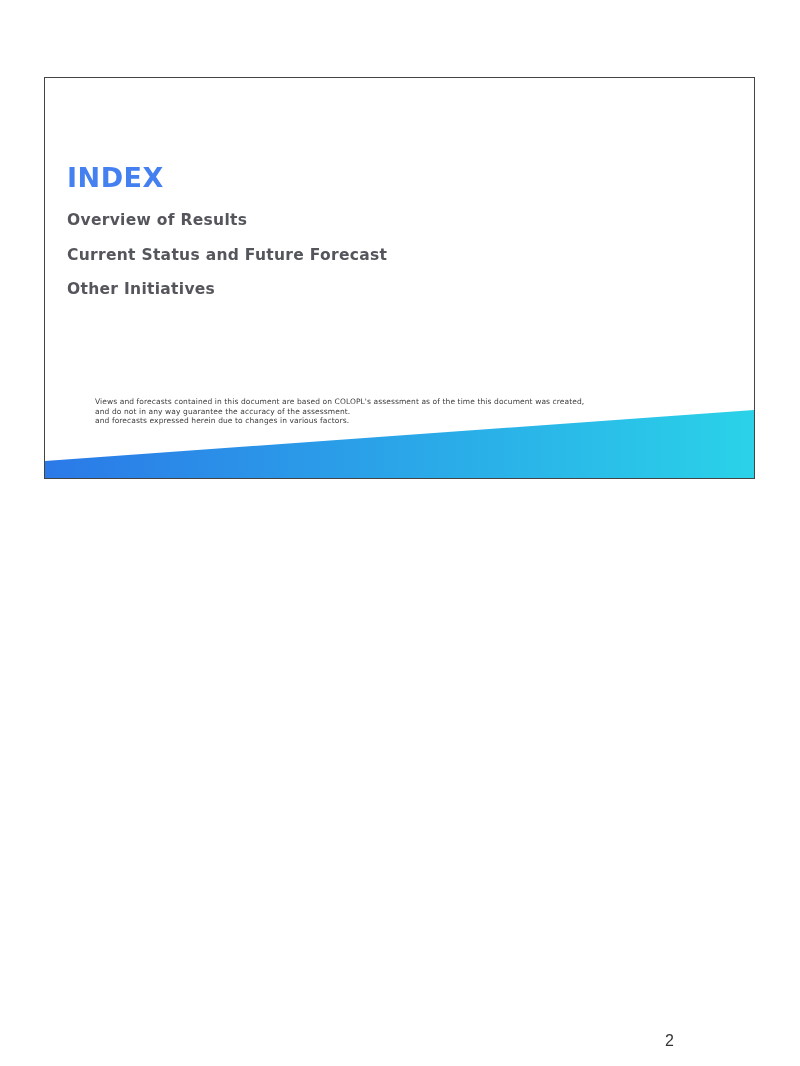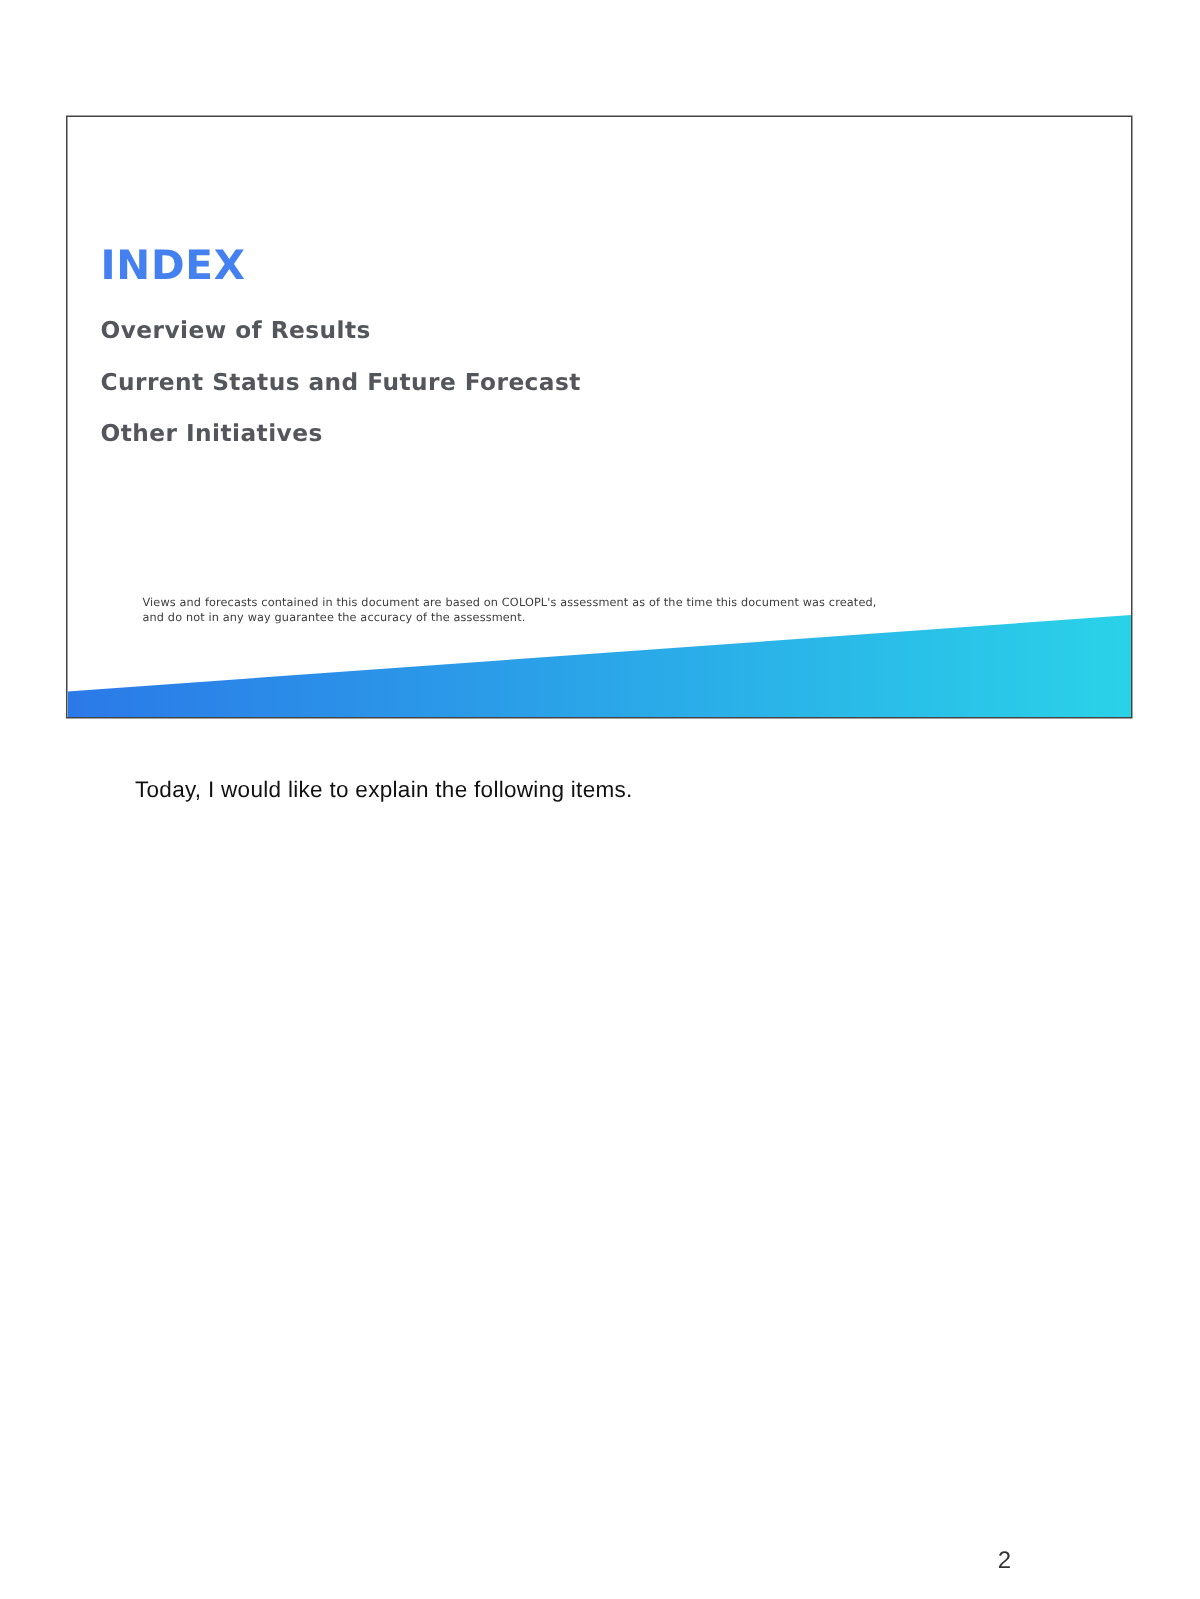--- a/index.html
+++ b/index.html
@@ -97,31 +97,31 @@
 
     <div class="index-list">
       <div class="index-item">Overview of Results</div>
       <div class="index-item">Current Status and Future Forecast</div>
       <div class="index-item">Other Initiatives</div>
     </div>
 
     <div class="disclaimer">
       <div class="disclaimer-line">Views and forecasts contained in this document are based on COLOPL's assessment as of the time this document was created,</div>
       <div class="disclaimer-line">and do not in any way guarantee the accuracy of the assessment.</div>
+      <div class="disclaimer-line">and forecasts expressed herein due to changes in various factors.</div>
     </div>
 
     <svg class="wedge-svg" viewBox="0 0 709 70" preserveAspectRatio="none">
       <defs>
         <linearGradient id="wedgeGrad" x1="0%" y1="0%" x2="100%" y2="0%">
           <stop class="wedge-stop-start" offset="0%"></stop>
           <stop class="wedge-stop-end" offset="100%"></stop>
         </linearGradient>
       </defs>
       <polygon points="0,53 709,2 709,70 0,70" fill="url(#wedgeGrad)"></polygon>
     </svg>
 
   </div>
 
-  <div class="caption">Today, I would like to explain the following items.</div>
 
   <div class="page-number">2</div>
 
 </div>
 
 </body></html>

